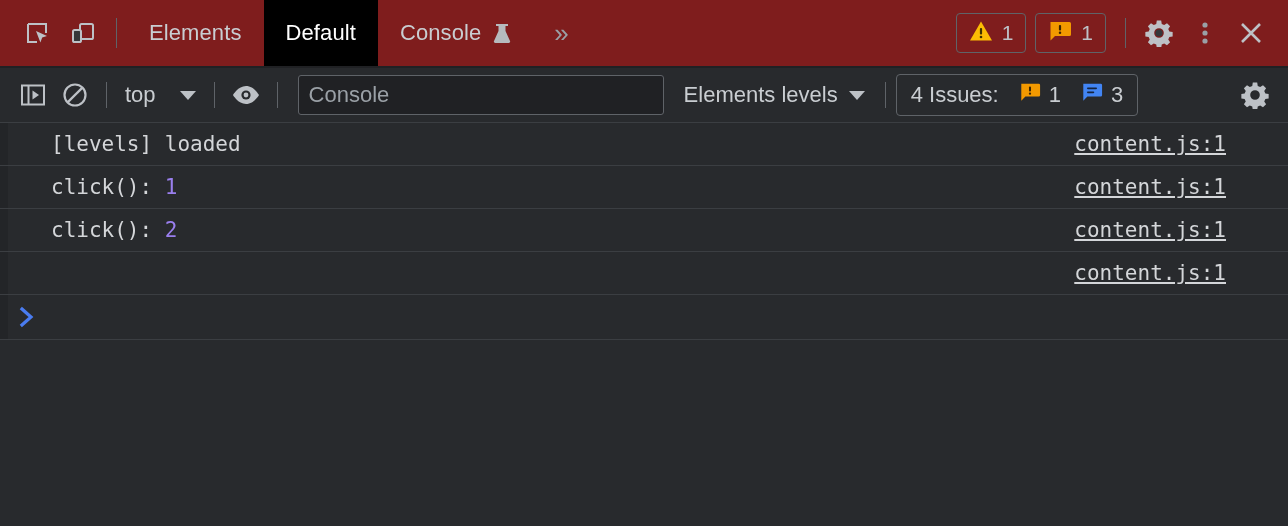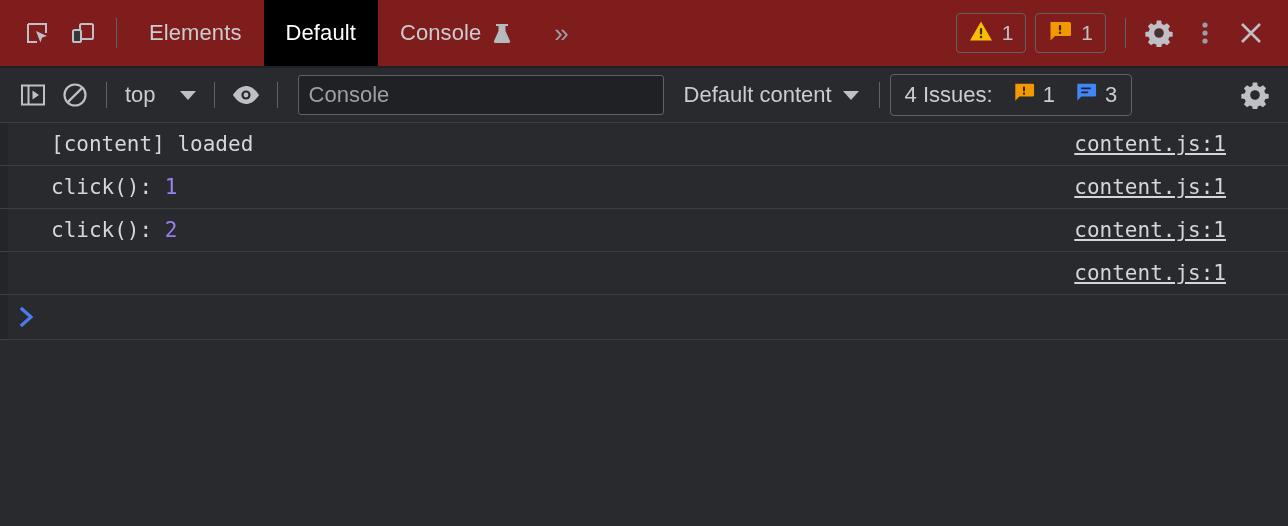--- a/index.html
+++ b/index.html
@@ -383,21 +383,21 @@
       </svg>
     </div>
 
     <div class="tb-sep"></div>
 
     <div class="filter-box">
       <span class="ph">Console</span>
     </div>
 
     <div class="levels">
-      <span>Default content</span>
+      <span>Elements levels</span>
       <span class="caret"></span>
     </div>
 
     <div class="tb-sep"></div>
 
     <div class="issues-pill">
       <span>4 Issues:</span>
       <span class="grp">
         <span>
           <svg width="22" height="22" viewBox="0 0 24 24">
@@ -428,21 +428,21 @@
                  M11.8 1.6 h4.4 l.55 3.3 2.45 1.1 2.8-1.85 3.1 3.1 -1.85 2.8 1.1 2.45 3.3 .55 v4.4 l-3.3 .55 -1.1 2.45 1.85 2.8 -3.1 3.1 -2.8-1.85 -2.45 1.1 -.55 3.3 h-4.4 l-.55-3.3 -2.45-1.1 -2.8 1.85 -3.1-3.1 1.85-2.8 -1.1-2.45 -3.3-.55 v-4.4 l3.3-.55 1.1-2.45 -1.85-2.8 3.1-3.1 2.8 1.85 2.45-1.1 Z" fill="#bdc1c6" fill-rule="evenodd"></path>
         <circle cx="14" cy="14" r="3.6" fill="#282a2d"></circle>
       </svg>
     </div>
   </div>
 
   <div class="console-body">
     <div class="msg-list">
 
       <div class="msg">
-        <span class="msg-text">[content] loaded</span>
+        <span class="msg-text">[levels] loaded</span>
         <span class="msg-src">content.js:1</span>
       </div>
 
       <div class="msg">
         <span class="msg-text"><span>click(): </span><span class="num">1</span></span>
         <span class="msg-src">content.js:1</span>
       </div>
 
       <div class="msg">
         <span class="msg-text"><span>click(): </span><span class="num">2</span></span>

